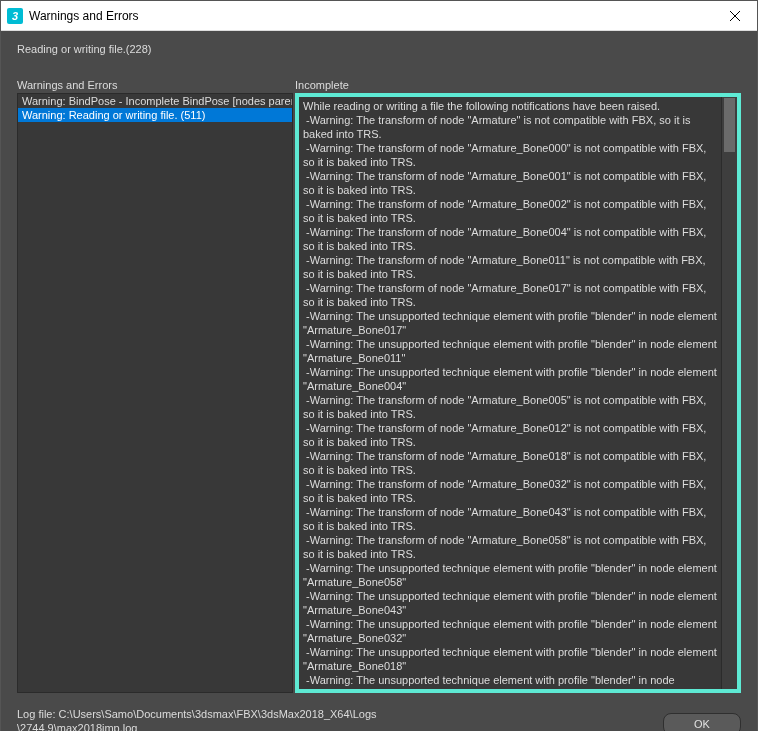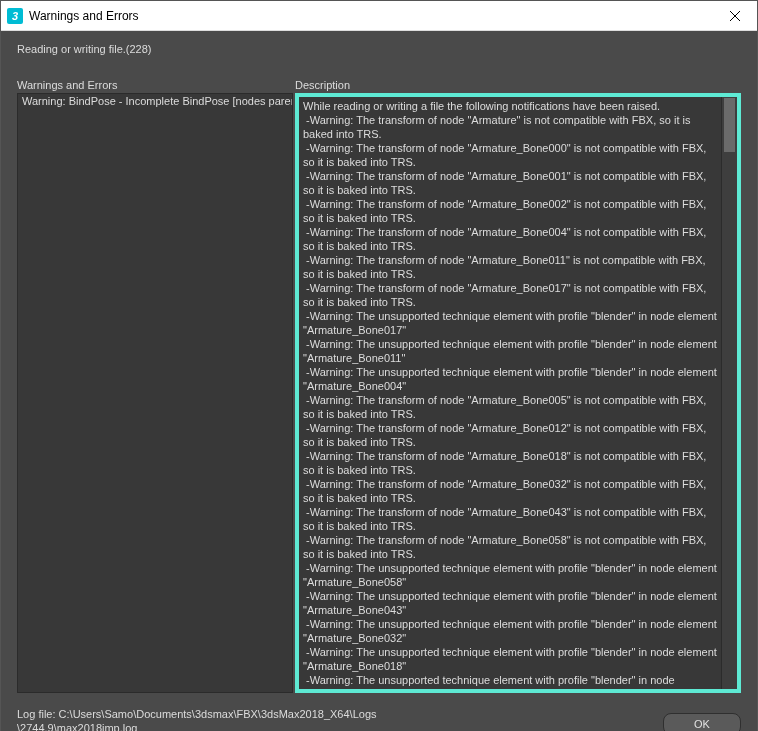--- a/index.html
+++ b/index.html
@@ -190,25 +190,26 @@
   </div>
 
   <div class="content">
     <div class="status-line">Reading or writing file.(228)</div>
 
     <div class="panels">
       <div class="panel panel-left">
         <div class="panel-label">Warnings and Errors</div>
         <div class="listbox" id="warnings-list">
             <div class="list-item">Warning: BindPose - Incomplete BindPose [nodes paren</div>
+            <div class="list-item selected">Warning: Reading or writing file. (511)</div>
           </div>
       </div>
 
       <div class="panel panel-right">
-        <div class="panel-label">Description</div>
+        <div class="panel-label">Incomplete</div>
         <div class="description-area">
           <div class="description-text">While reading or writing a file the following notifications have been raised.
  -Warning: The transform of node "Armature" is not compatible with FBX, so it is baked into TRS.
  -Warning: The transform of node "Armature_Bone000" is not compatible with FBX, so it is baked into TRS.
  -Warning: The transform of node "Armature_Bone001" is not compatible with FBX, so it is baked into TRS.
  -Warning: The transform of node "Armature_Bone002" is not compatible with FBX, so it is baked into TRS.
  -Warning: The transform of node "Armature_Bone004" is not compatible with FBX, so it is baked into TRS.
  -Warning: The transform of node "Armature_Bone011" is not compatible with FBX, so it is baked into TRS.
  -Warning: The transform of node "Armature_Bone017" is not compatible with FBX, so it is baked into TRS.
  -Warning: The unsupported technique element with profile "blender" in node element "Armature_Bone017"

